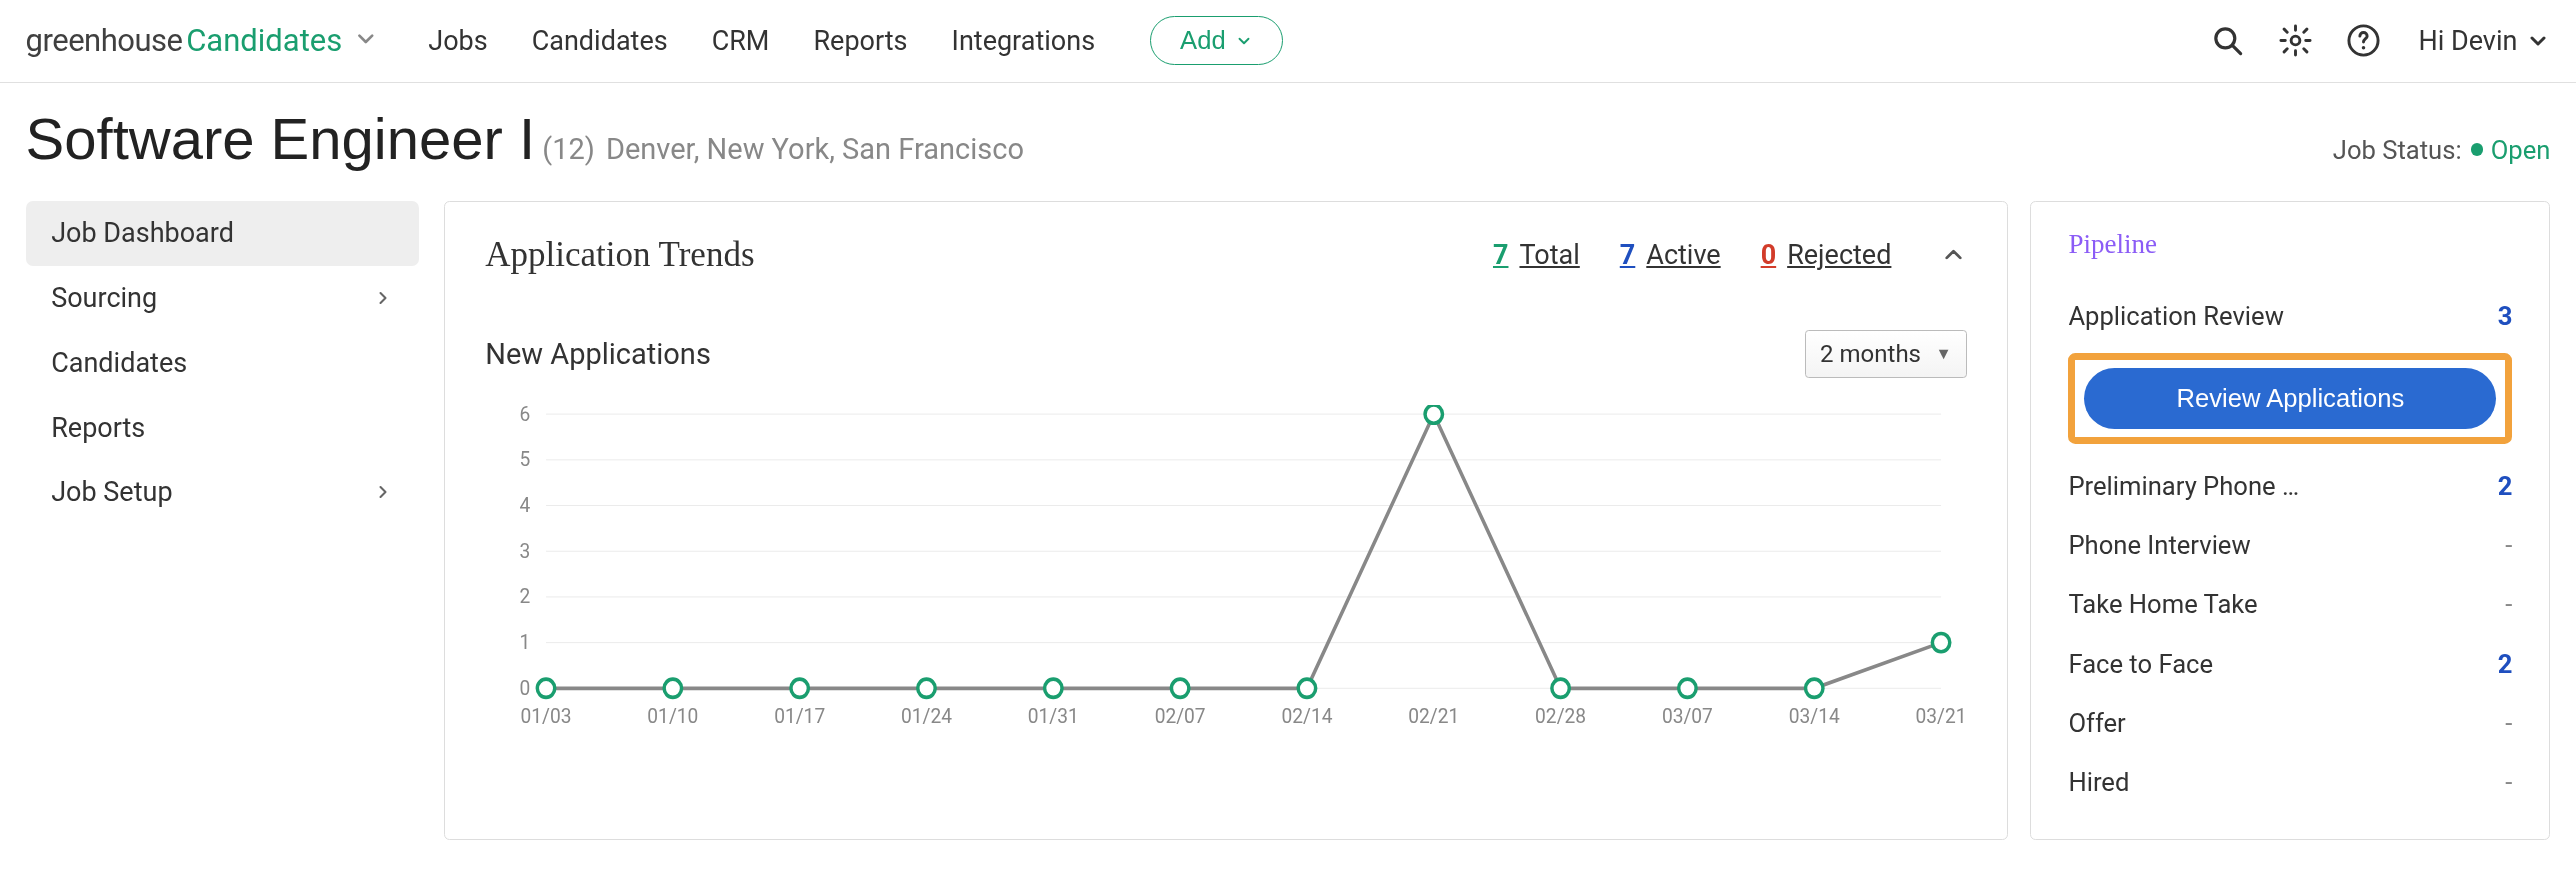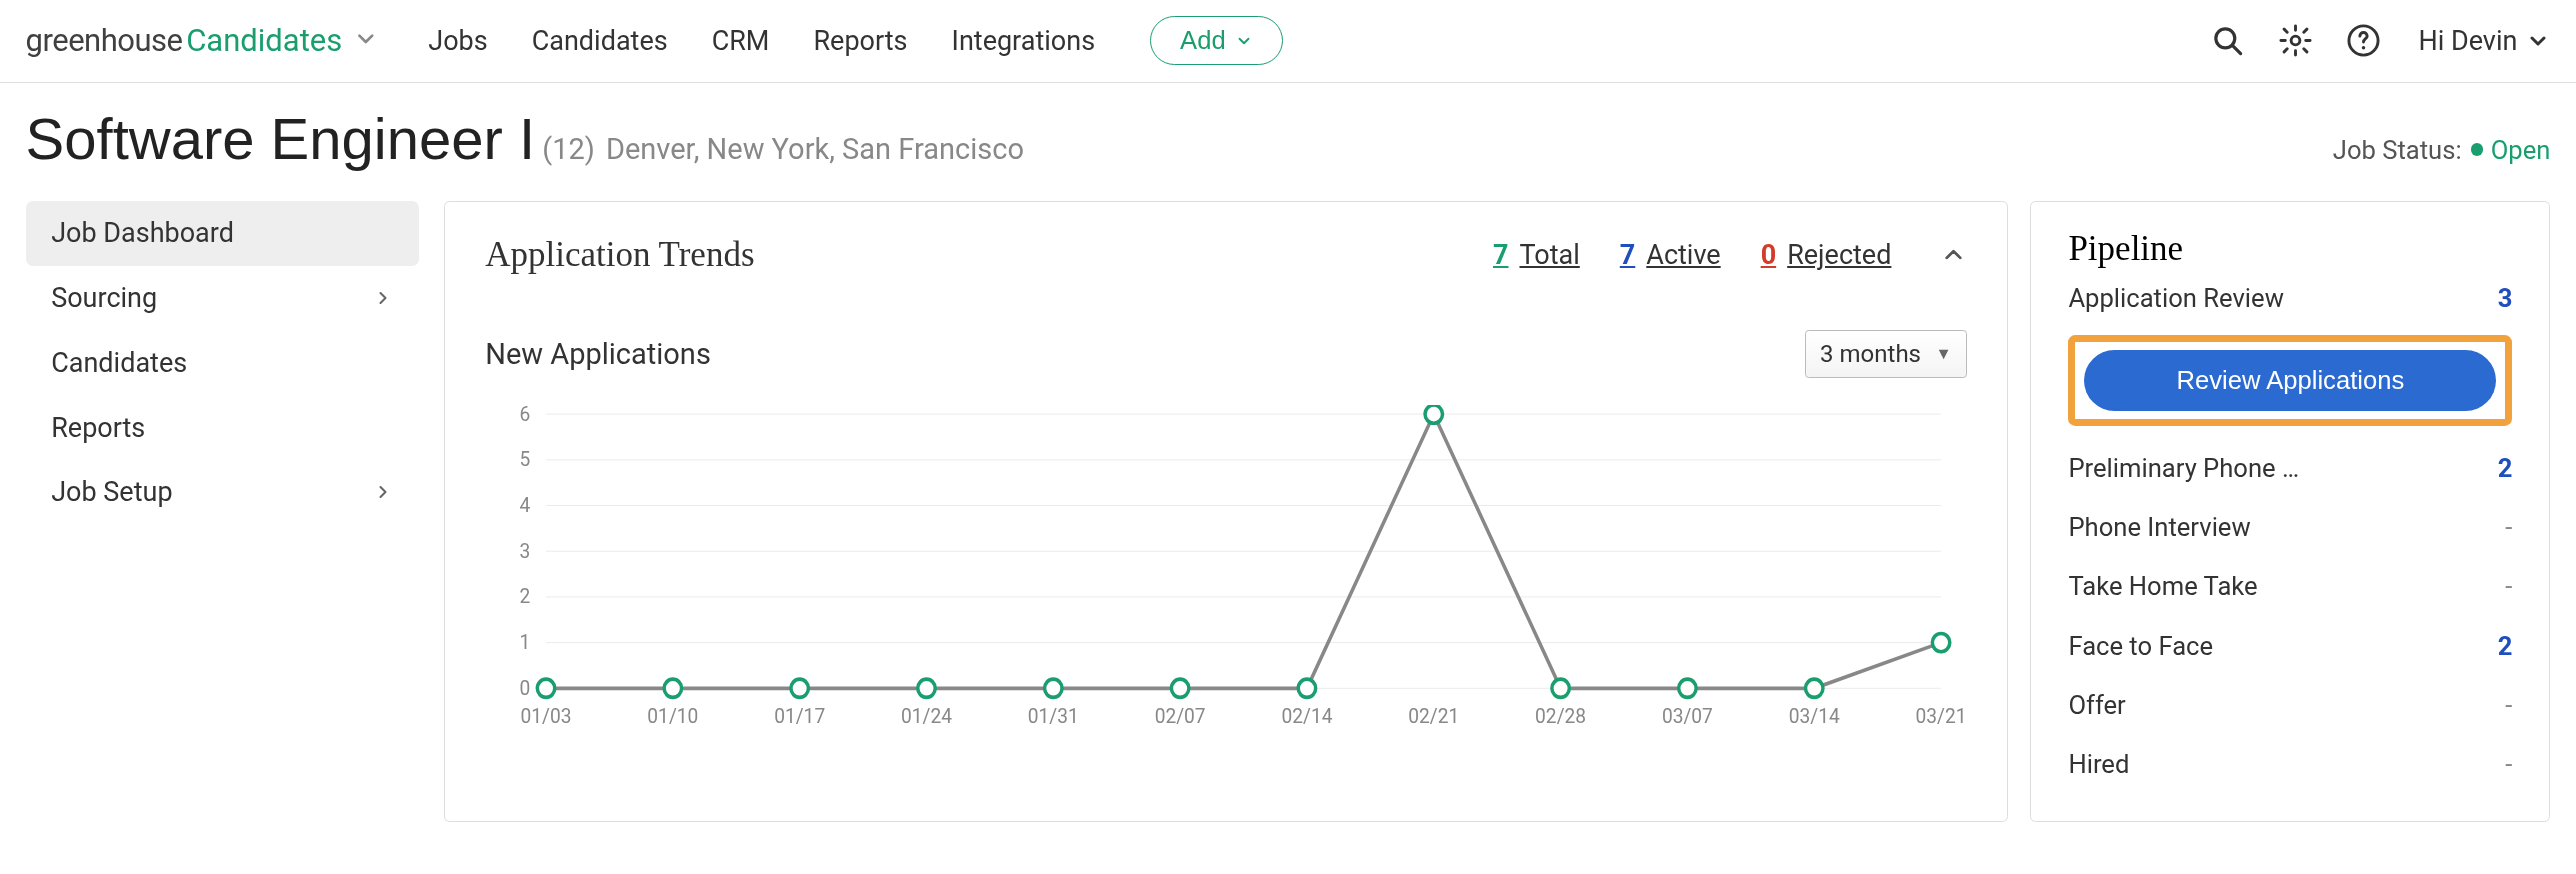--- a/index.html
+++ b/index.html
@@ -258,22 +258,23 @@
       stroke-width: 4;
     }
     
     .pipeline-panel {
       width: 520px;
       flex-shrink: 0;
       padding: 27px 37px;
     }
     .pipeline-title {
       font-family: Georgia, "Times New Roman", serif;
-      font-size: 35px;
-      color: #000000;
+      font-size: 27px;
+      color: #8b5cf6;
+      margin-bottom: 27px;
     }
     .pipeline-row {
       display: flex;
       align-items: center;
       justify-content: space-between;
       padding: 14.6px 0;
       font-size: 25.6px;
     }
     .pipeline-label {
       color: #333;
@@ -431,21 +432,21 @@
         <span class="collapse-chev">
           <svg width="27" height="27" viewBox="0 0 24 24">
               <path d="M6 15l6-6 6 6" stroke="currentColor" stroke-width="2.5" fill="none" stroke-linecap="round" stroke-linejoin="round"></path>
             </svg>
         </span>
       </div>
 
       <div class="new-apps-row">
         <span class="new-apps-title">New Applications</span>
         <div class="timeframe-select">
-          <span>3 months</span>
+          <span>2 months</span>
           <span class="tri">▼</span>
         </div>
       </div>
 
       <div class="chart-area">
         <svg class="chart-svg" id="chart-svg" viewBox="0 0 1700 360" preserveAspectRatio="none">
             <line class="gridline" x1="70" y1="310" x2="1670" y2="310"></line>
             <text x="52" y="317" text-anchor="end" font-size="22" fill="#888">0</text>
             <line class="gridline" x1="70" y1="260" x2="1670" y2="260"></line>
             <text x="52" y="267" text-anchor="end" font-size="22" fill="#888">1</text>

